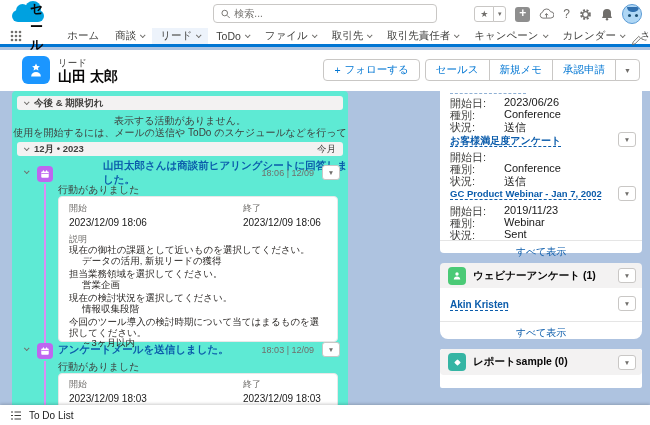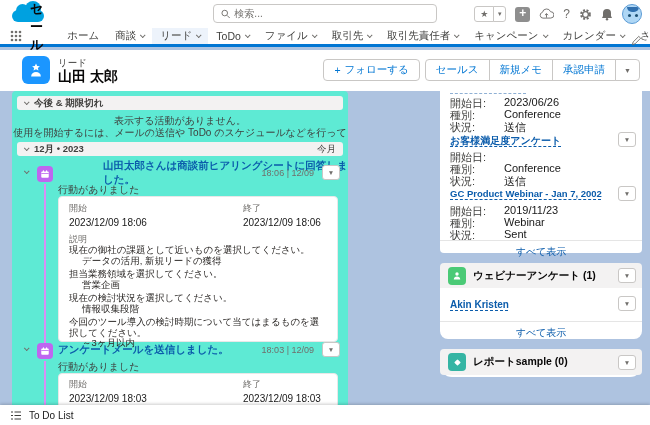--- a/index.html
+++ b/index.html
@@ -89,21 +89,21 @@
   .slink { position:absolute; left:10px; font-size:10px; font-weight:600; color:#0B5CAB;
            text-decoration:underline dashed 1px; text-underline-offset:2px; white-space:nowrap; }
   .viewall { position:absolute; left:0; right:0; border-top:1px solid #E5E5E5; text-align:center;
              font-size:10px; color:#0B5CAB; padding-top:4px; }
   .card2 { top:172px; height:76px; border-radius:8px; }
   .card-hd { position:absolute; left:0; right:0; top:0; height:25px; background:#F3F2F2; border-radius:4px 4px 0 0;
              display:flex; align-items:center; }
   .obj-icon { width:18px; height:18px; border-radius:4px; margin-left:8px; display:flex; align-items:center; justify-content:center; }
   .green { background:#4BCA76; } .teal { background:#35B5A4; }
   .card-title { font-size:10.5px; font-weight:bold; color:#080707; margin-left:7px; }
-  .card3 { top:258px; height:28px; border-radius:12px; }
+  .card3 { top:258px; height:39px; border-radius:2px; }
   .card3 .card-hd { height:26px; border-radius:4px; }
 
   
   .utilbar { position:absolute; left:0; right:0; bottom:0; height:20px; background:#fff;
              box-shadow:0 -1px 3px rgba(0,0,0,.2); display:flex; align-items:center; gap:7px; padding:0 10px; z-index:5; }
   .utilbar span { font-size:10px; color:#181818; }
 </style>
 </head>
 <body>
 

